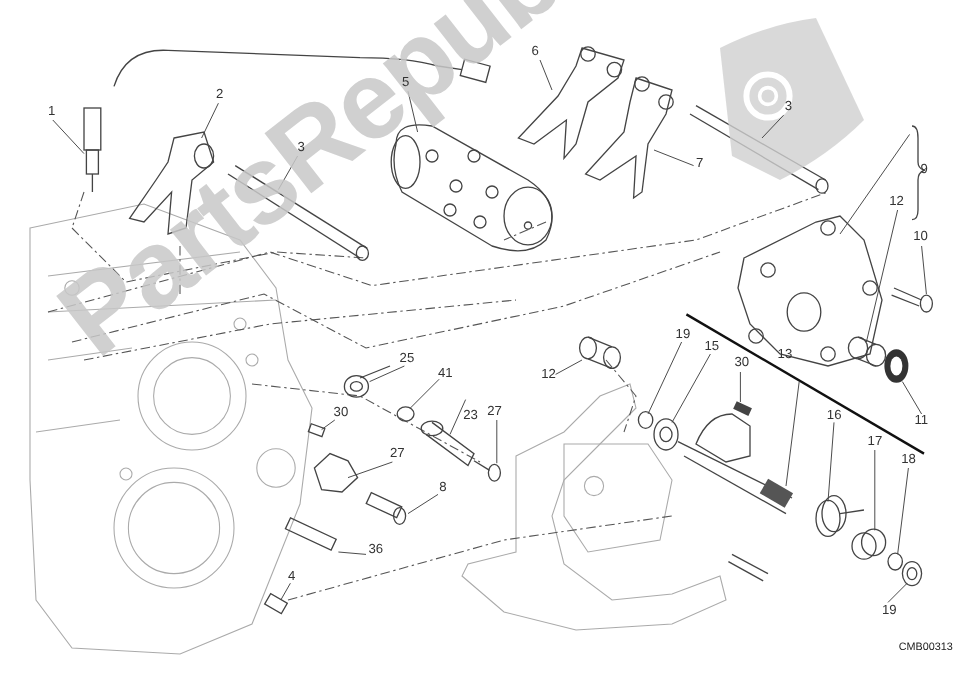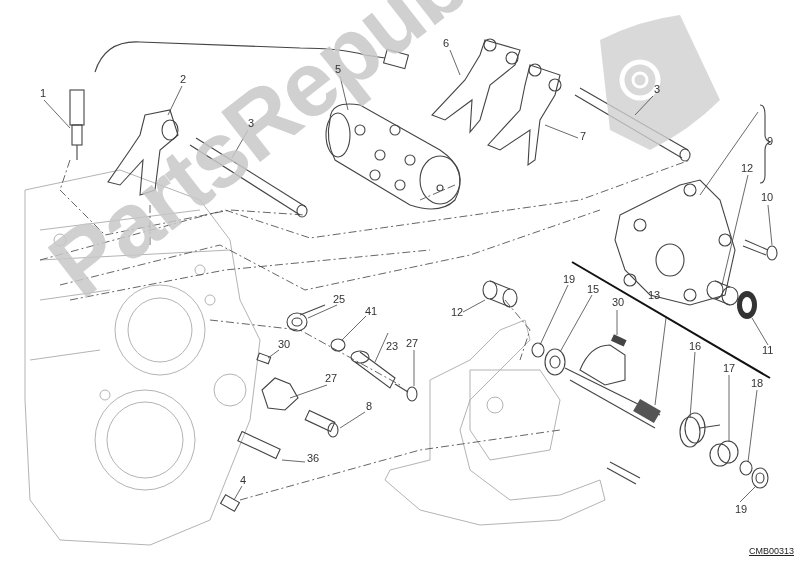--- a/index.html
+++ b/index.html
@@ -1,22 +1,22 @@
 <!DOCTYPE html>
 <html><head>
 <meta charset="utf-8">
 <style>
   html, body { margin: 0; padding: 0; background: #ffffff; }
   body { width: 800px; height: 564px; overflow: hidden; position: relative;
          font-family: "Liberation Sans", sans-serif; }
   #canvas { position: absolute; left: 0; top: 0; width: 800px; height: 564px; }
   .callout { position: absolute; font-size: 11px; color: #333333; line-height: 1;
              font-family: "Liberation Sans", sans-serif; }
-  .code { position: absolute; right: 6px; bottom: 8px; font-size: 9px; color: #222;
-          font-family: "Liberation Sans", sans-serif; text-decoration: underline; }
+  .code { position: absolute; right: 6px; bottom: 20px; font-size: 9px; color: #222;
+          font-family: "Liberation Sans", sans-serif; }
   .wm { position: absolute; left: 30px; top: 235px; font-size: 92px; font-weight: bold;
         color: #c8c8c8; opacity: 0.85; transform: rotate(-38deg); transform-origin: 0 0;
         font-family: "Liberation Sans", sans-serif; letter-spacing: -2px; white-space: nowrap;
         pointer-events: none; }
   svg .part { fill: none; stroke: #444; stroke-width: 1.1; }
   svg .faint { fill: none; stroke: #aaa; stroke-width: 0.9; }
   svg .dash { fill: none; stroke: #555; stroke-width: 0.9; stroke-dasharray: 8 3 2 3; }
   svg .leader { fill: none; stroke: #444; stroke-width: 0.8; }
   svg .axis { fill: none; stroke: #111; stroke-width: 2; }
 </style>

